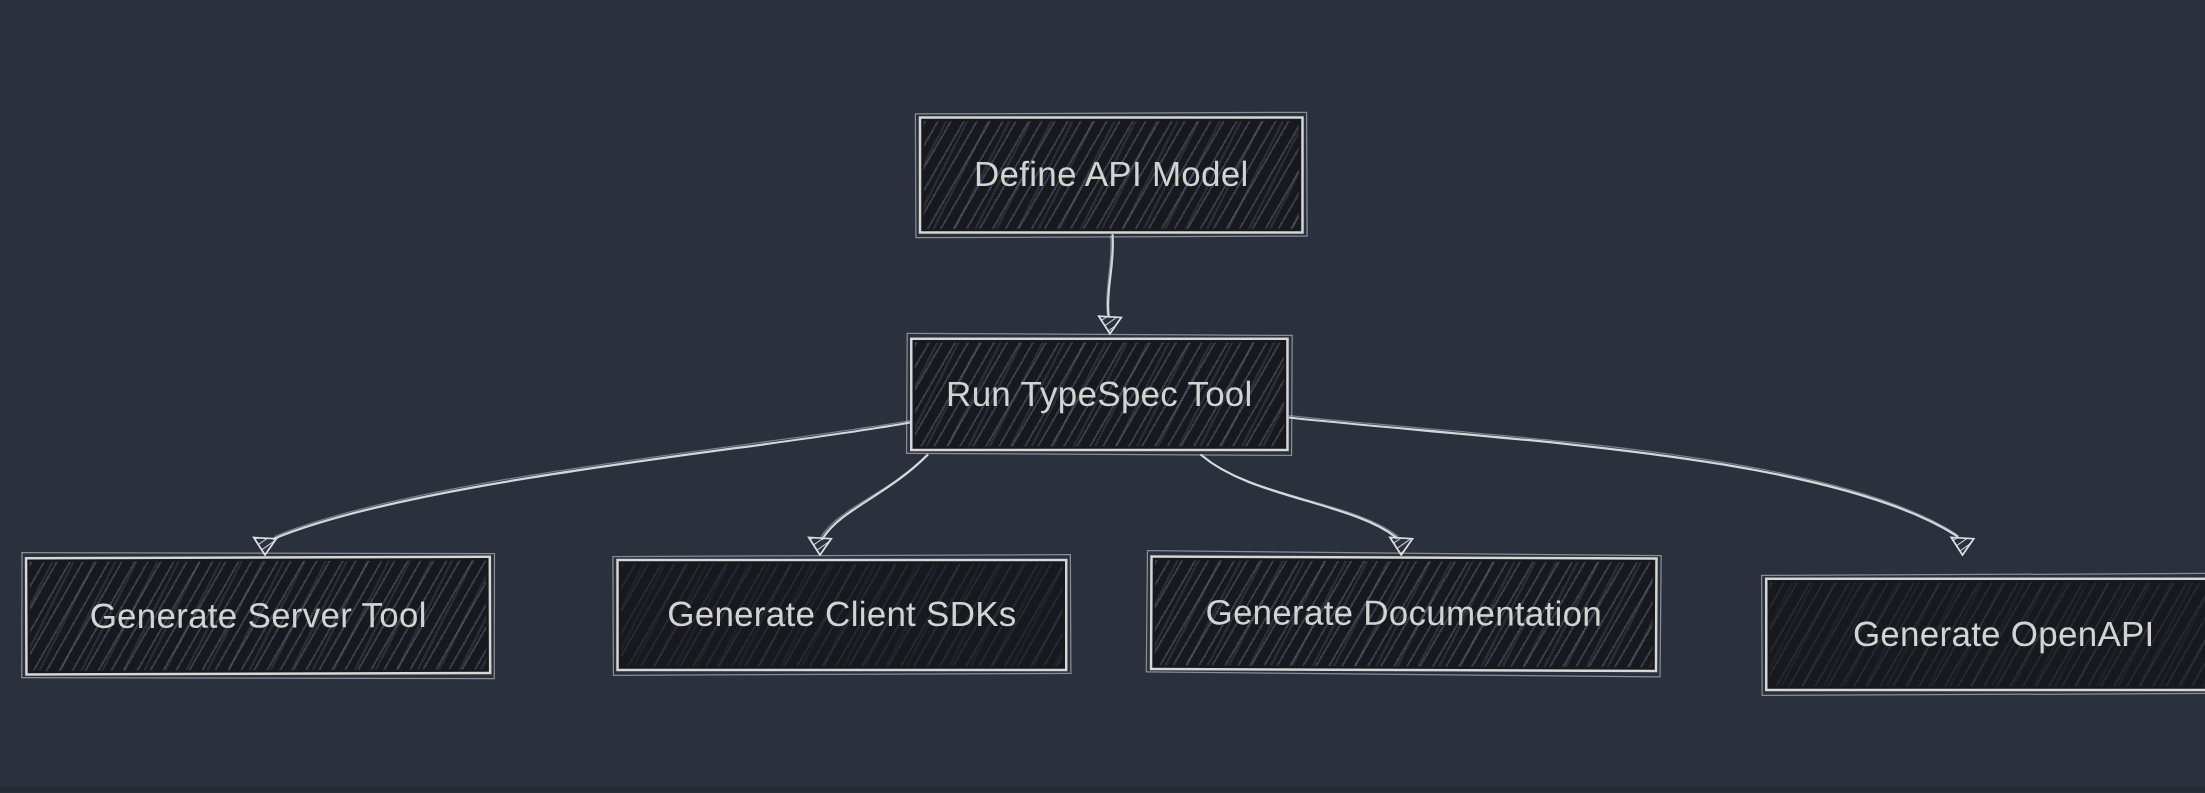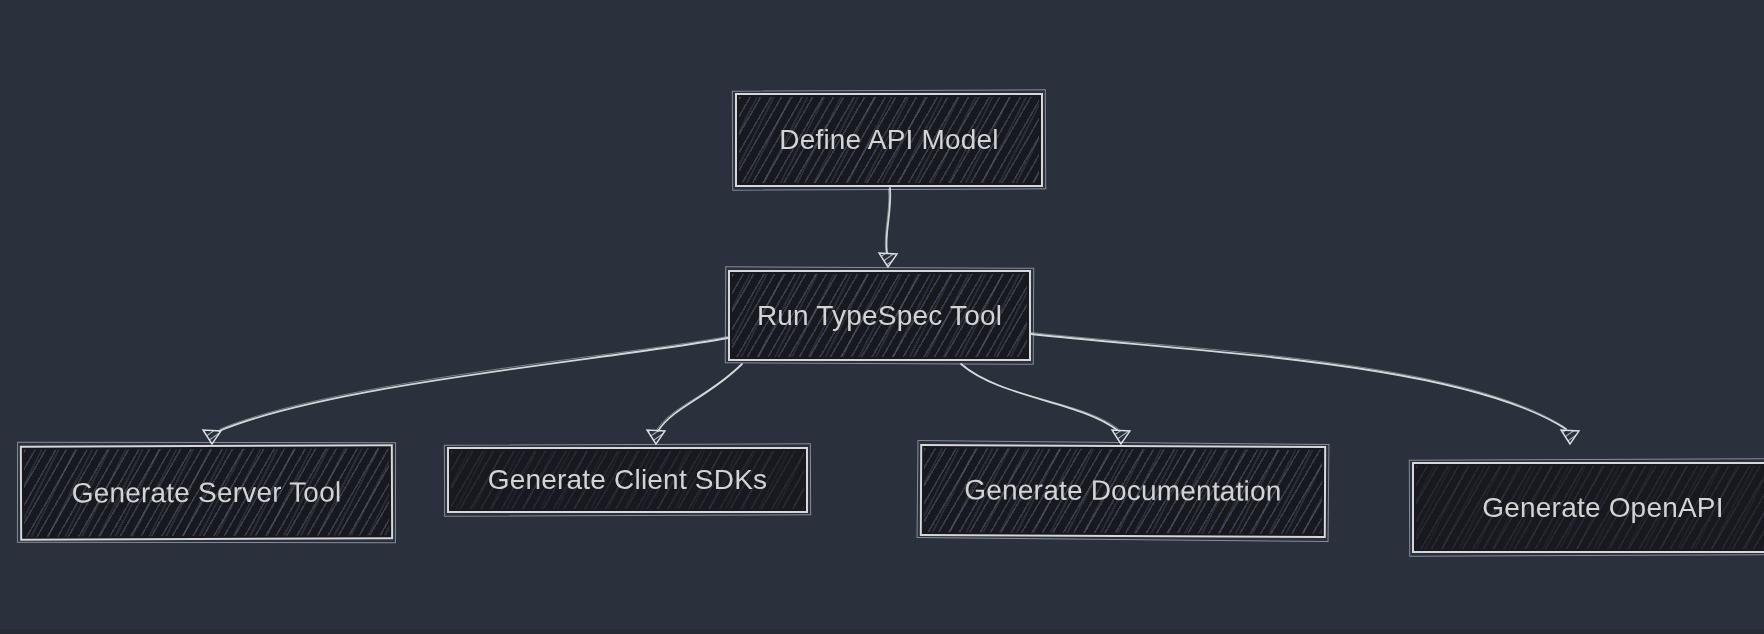--- a/index.html
+++ b/index.html
@@ -60,21 +60,21 @@
     border:1.5px solid rgba(214,219,227,0.55);
     transform:rotate(-0.25deg);
     pointer-events:none;
   }
   .node:nth-of-type(odd)::after{transform:rotate(0.3deg);}
   .node-label{position:relative;z-index:2;}
   
   .n-define  {left:735px; top:93px;  width:308px; height:94px;}
   .n-run     {left:728px; top:270px; width:303px; height:91px;}
   .n-server  {left:20px;  top:445px; width:373px; height:95px; transform:rotate(-0.2deg);}
-  .n-sdk     {left:447px; top:447px; width:361px; height:66px;}
+  .n-sdk     {left:493px; top:447px; width:361px; height:90px;}
   .n-docs    {left:920px; top:445px; width:406px; height:92px; transform:rotate(0.25deg);}
   .n-openapi {left:1412px;top:462px; width:382px; height:91px;justify-content:center;}
   .n-server::before,.n-docs::before,.n-define::before{opacity:1;}
   .n-sdk::before,.n-openapi::before{opacity:.45;}
   .bottom-bar{
     position:absolute;left:0;bottom:0;width:100%;height:5px;
     background:var(--bottom-bar);
   }
 </style>
 </head>

